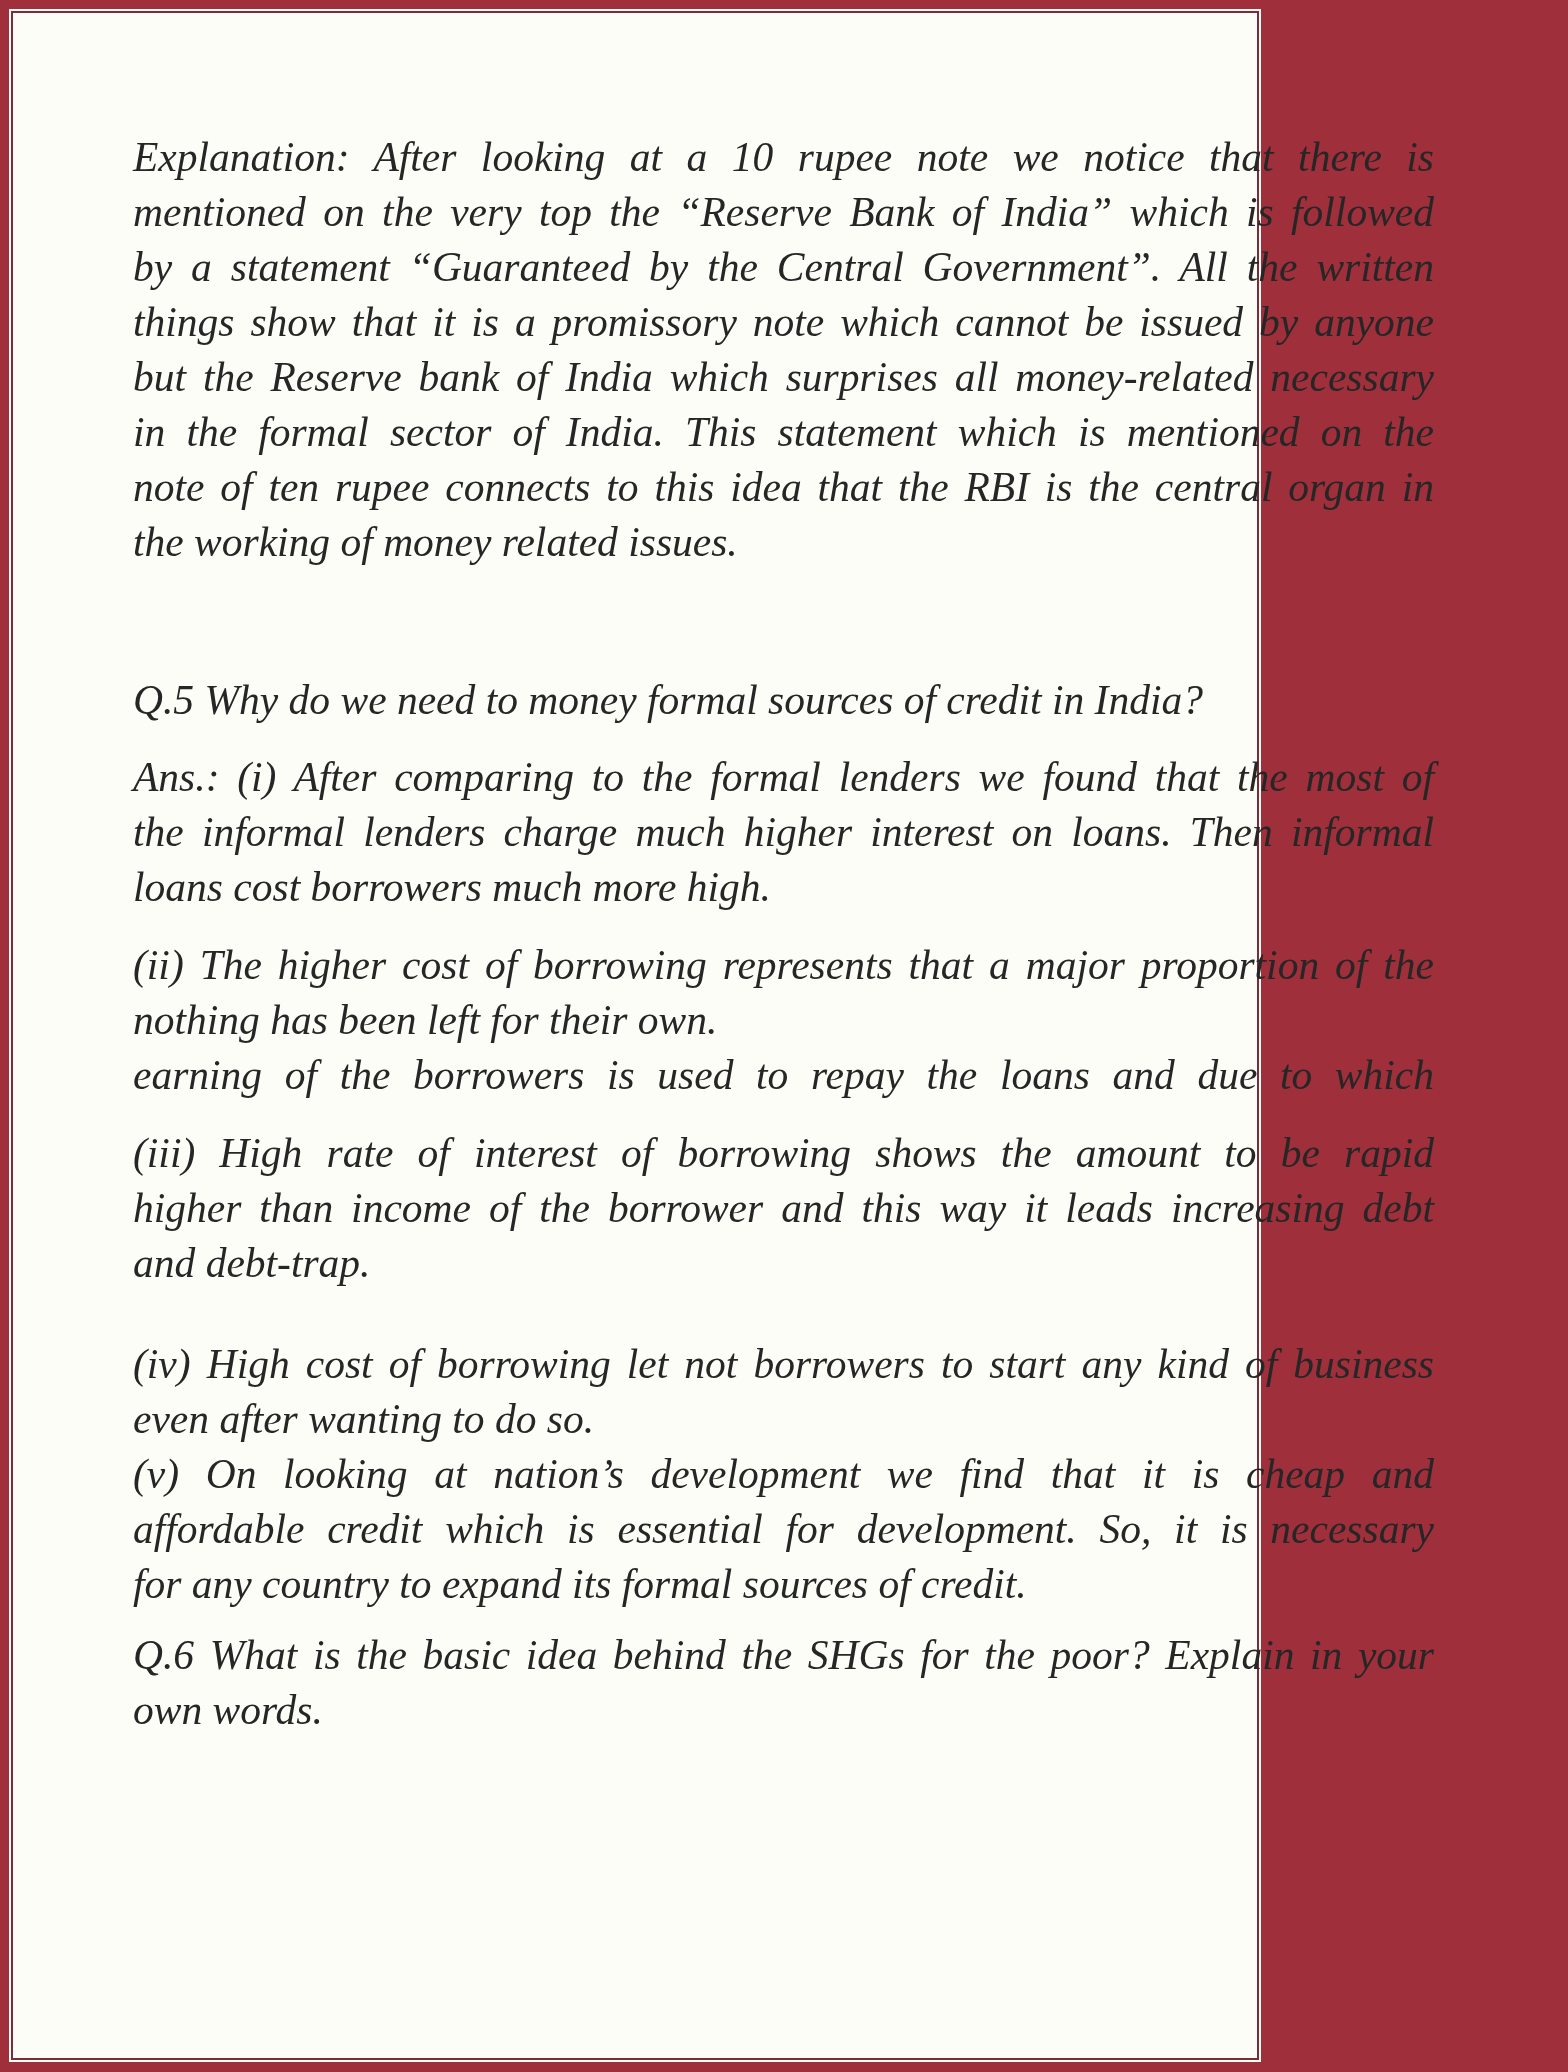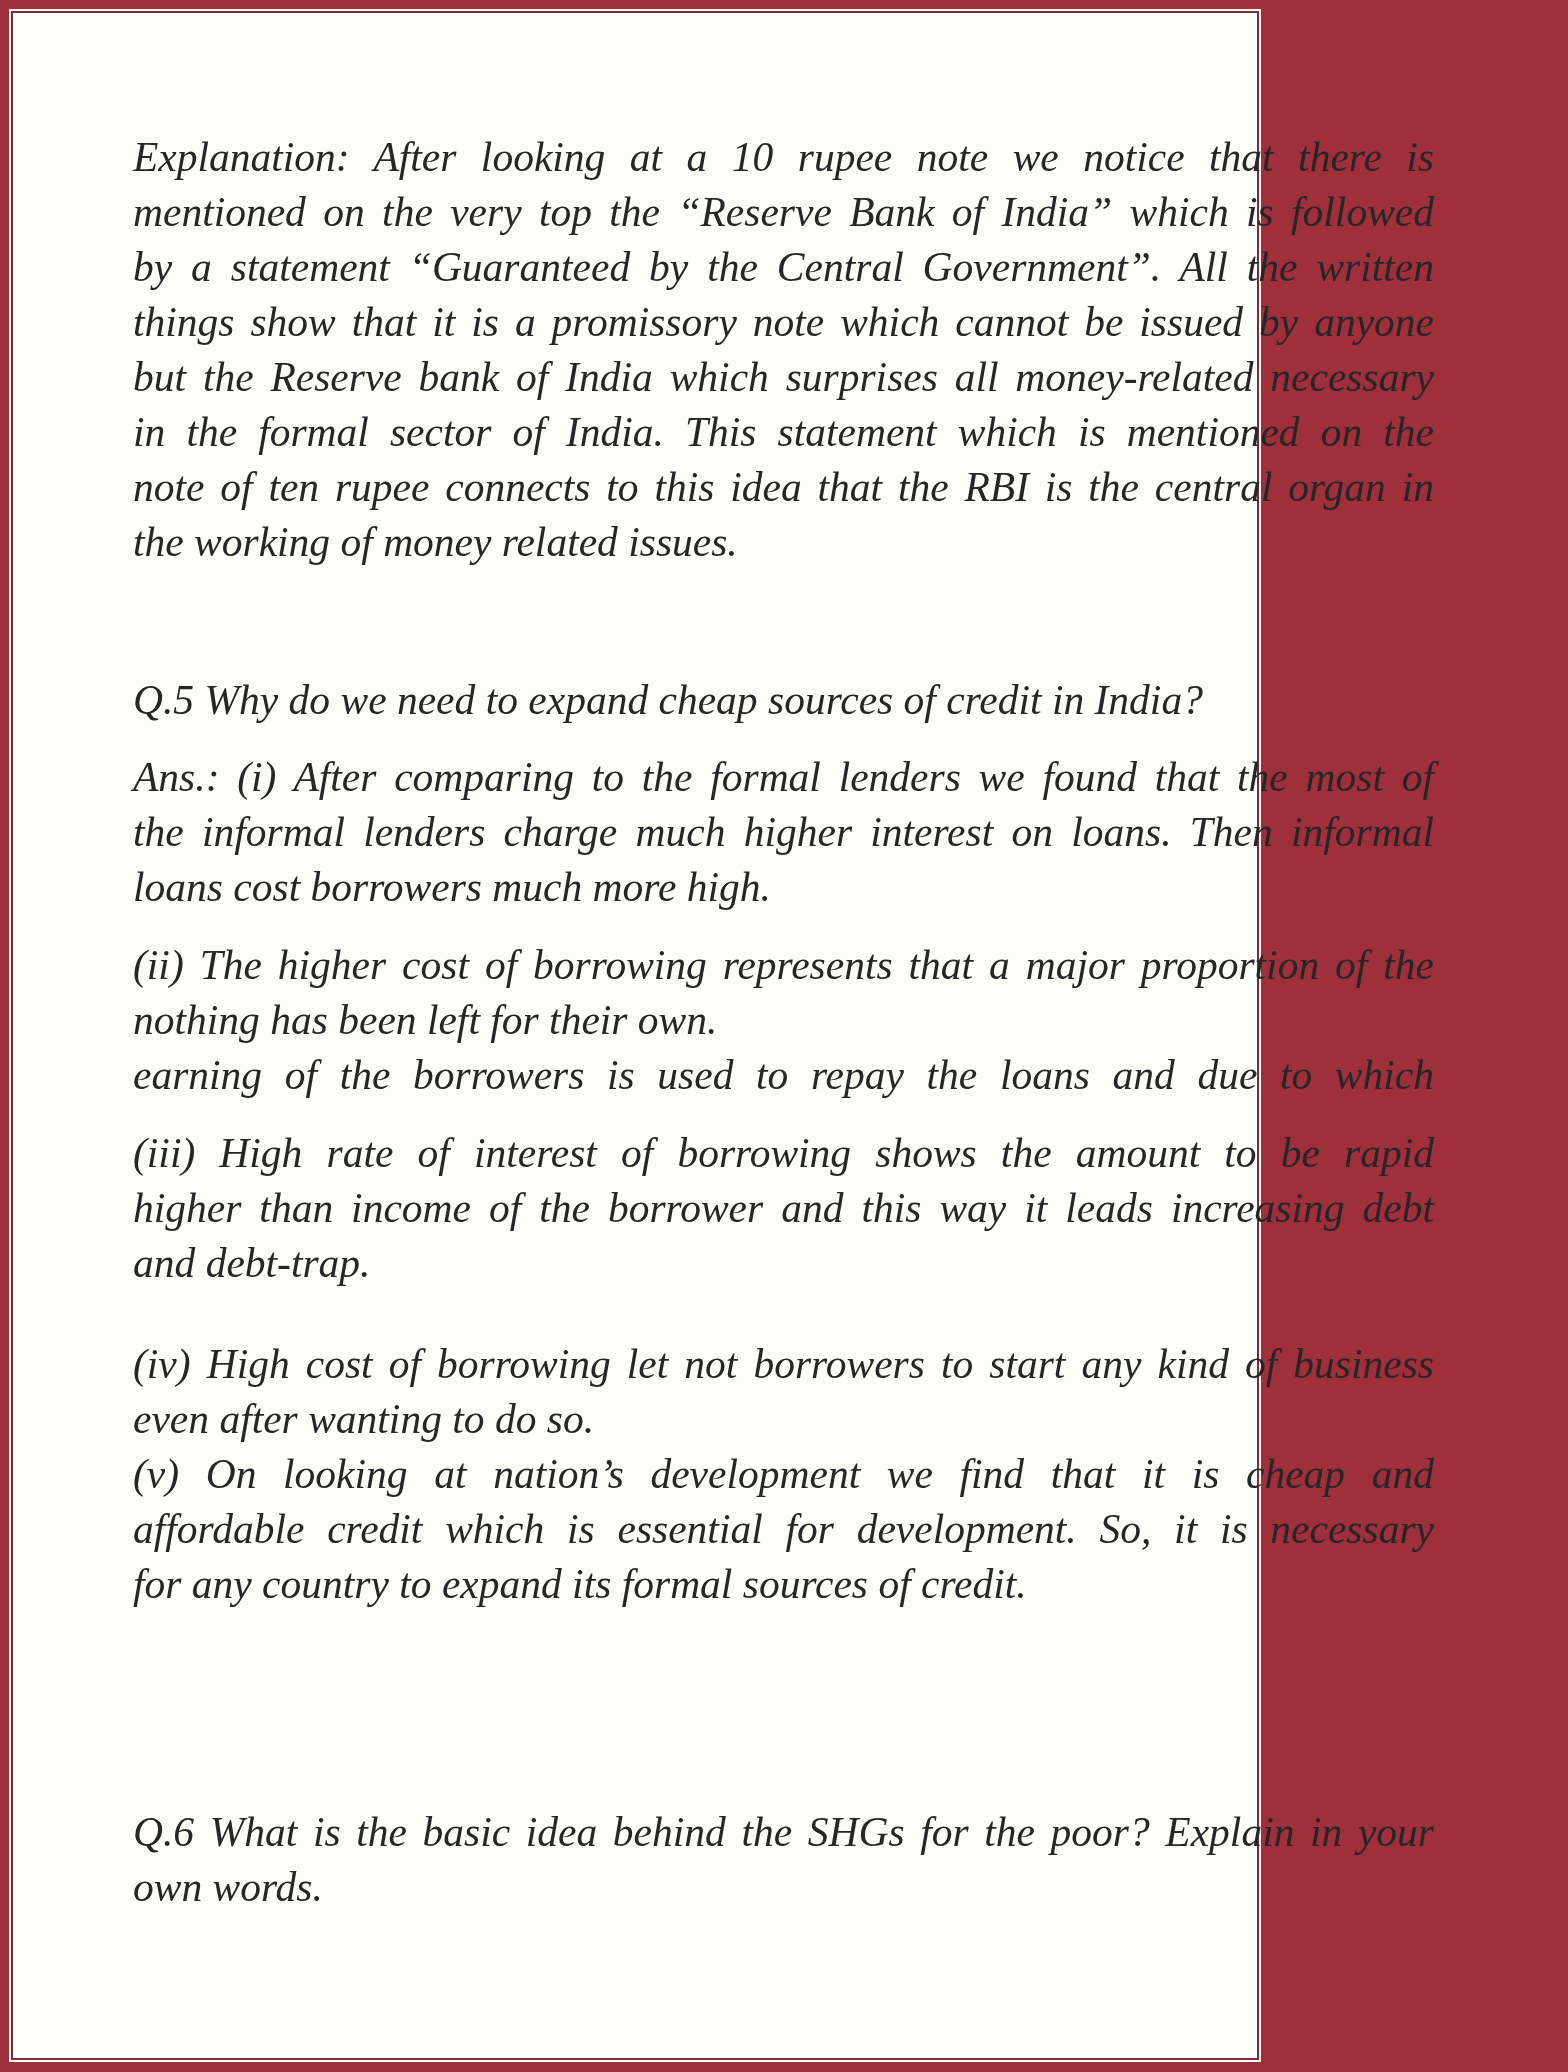--- a/index.html
+++ b/index.html
@@ -79,21 +79,21 @@
       <span class="line">mentioned on the very top the “Reserve Bank of India” which is followed</span>
       <span class="line">by a statement “Guaranteed by the Central Government”.  All the written</span>
       <span class="line">things show that it is a promissory note which cannot be issued by anyone</span>
       <span class="line">but the Reserve bank of India which surprises all money-related necessary</span>
       <span class="line">in the formal sector of India.  This statement which is mentioned on the</span>
       <span class="line">note of ten rupee connects to this idea that the RBI is the central organ in</span>
       <span class="line last">the working of money related issues.</span>
     </div>
 
     <div class="para" style="top:664px;">
-      <span class="line nojust">Q.5 Why do we need to expand cheap sources of credit in India?</span>
+      <span class="line nojust">Q.5 Why do we need to money formal sources of credit in India?</span>
     </div>
 
     <div class="para" style="top:741px;">
       <span class="line">Ans.:  (i) After comparing to the formal lenders we found that the most of</span>
       <span class="line">the informal lenders charge much higher interest on loans. Then informal</span>
       <span class="line last">loans cost borrowers much more high.</span>
     </div>
 
     <div class="para" style="top:929px;">
       <span class="line">(ii) The higher cost of borrowing represents that a major proportion of the</span>
@@ -111,19 +111,19 @@
       <span class="line">(iv) High cost of borrowing let not borrowers to start any kind of business</span>
       <span class="line last">even after wanting to do so.</span>
     </div>
 
     <div class="para" style="top:1438px;">
       <span class="line">(v) On looking at nation’s development we find that it is cheap and</span>
       <span class="line">affordable credit which is essential for development.  So, it is necessary</span>
       <span class="line last">for any country to expand its formal sources of credit.</span>
     </div>
 
-    <div class="para" style="top:1796px;">
+    <div class="para" style="top:1619px;">
       <span class="line">Q.6  What is the basic idea behind the SHGs for the poor? Explain in your</span>
       <span class="line last">own words.</span>
     </div>
 
   </div>
 </div>
 
 </body></html>

